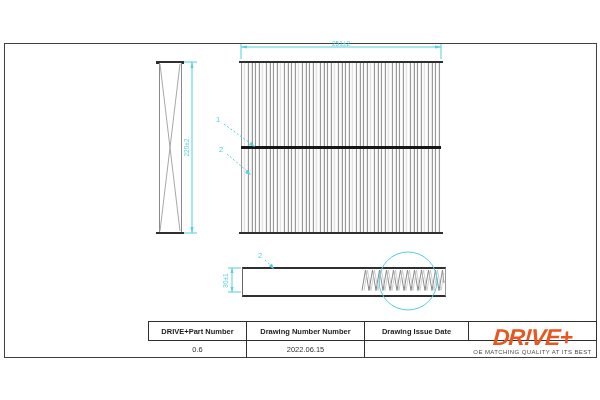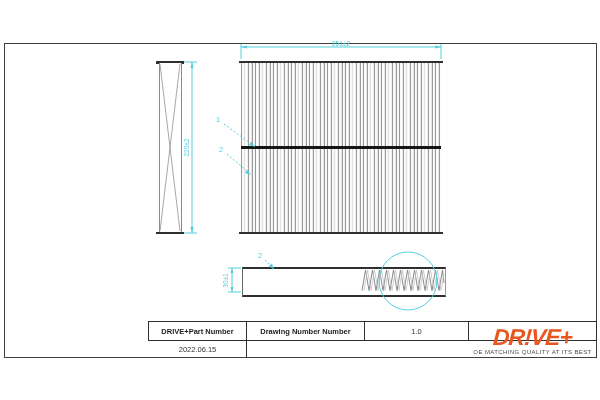--- a/index.html
+++ b/index.html
@@ -127,23 +127,24 @@
   <div class="abs dim vert" style="left:168px;top:144px;width:36px;">220±2</div>
   <div class="abs dim vert" style="left:209px;top:277px;width:32px;">30±1</div>
 
   <div class="abs callout" style="left:216px;top:116px;">1</div>
   <div class="abs callout" style="left:219px;top:146px;">2</div>
   <div class="abs callout" style="left:258px;top:252px;">2</div>
 
   <div class="abs tblock">
     <div class="tcell hdr">DRIVE+Part Number</div>
     <div class="tcell hdr">Drawing Number Number</div>
+    <div class="tcell hdr">Drawing Issue Date</div>
 
     <div class="logo-cell tcell">
       <div class="logo">DR!VE+</div>
       <div class="tagline">OE MATCHING QUALITY AT ITS BEST</div>
     </div>
 
-    <div class="tcell val">1.0</div>
+    <div class="tcell val">0.6</div>
     <div class="tcell val">2022.06.15</div>
   </div>
 
 </div>
 
 </body></html>

